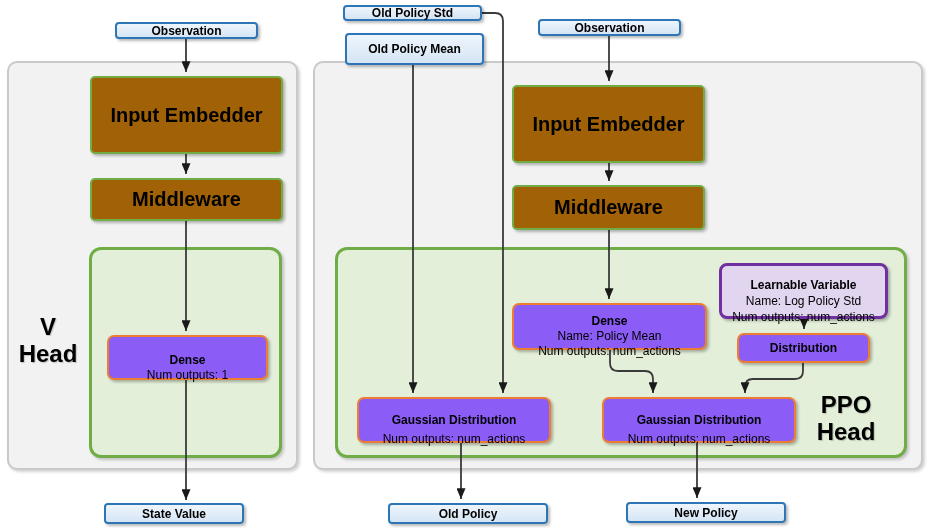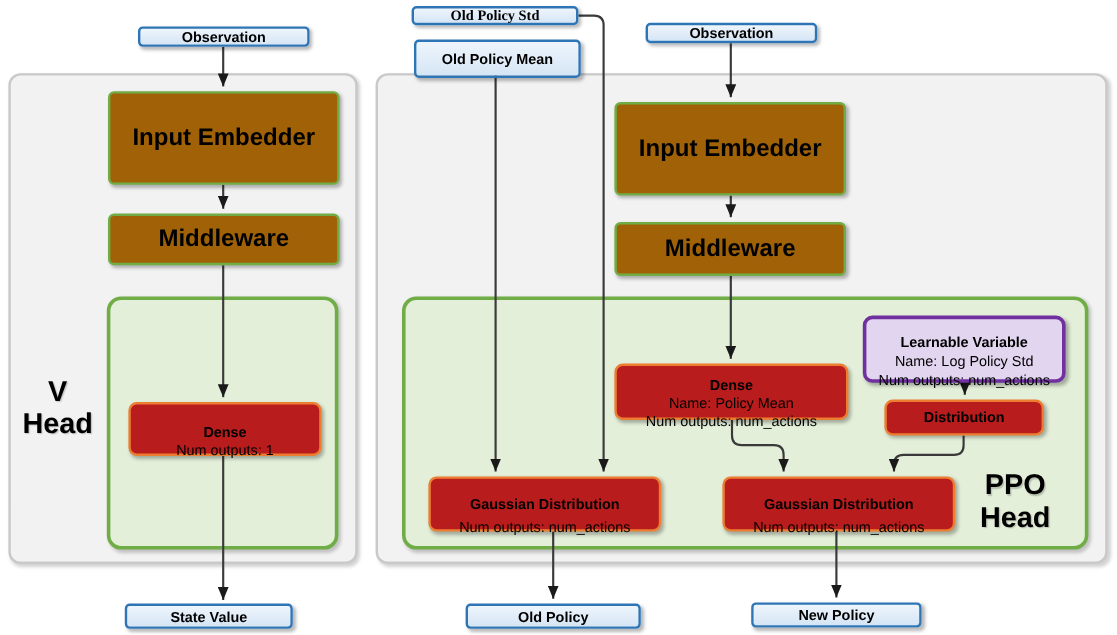--- a/index.html
+++ b/index.html
@@ -22,21 +22,21 @@
   }
   .box-blue{
     background:linear-gradient(#eef5fc,#d5e5f5);border:2.5px solid #2e75b6;border-radius:4px;
     font-weight:bold;font-size:12px;
   }
   .box-green-lg{
     background:#a16207;border:2.5px solid #70ad47;border-radius:5px;
     font-weight:bold;font-size:20px;
   }
   .box-orange{
-    background:#b91c1c;border:2.5px solid #ed7d31;border-radius:7px;
+    background:#8b5cf6;border:2.5px solid #ed7d31;border-radius:7px;
     font-size:12px;line-height:15px;
   }
   .box-purple{
     background:#e2d5ef;border:3px solid #7030a0;border-radius:8px;
     font-size:12px;line-height:16px;
   }
   .node .title{font-weight:bold;margin-top:20px;}
   .head-label{
     position:absolute;font-weight:bold;font-size:24px;line-height:27px;text-align:center;
     z-index:3;text-shadow:1px 1px 1px rgba(0,0,0,0.2);
@@ -47,35 +47,35 @@
   #obs-left{left:115px;top:22px;width:143px;height:17px;}
   #panel-left{left:7px;top:61px;width:291px;height:409px;}
   #ie-left{left:90px;top:76px;width:193px;height:78px;}
   #mw-left{left:90px;top:178px;width:193px;height:43px;}
   #green-left{left:89px;top:247px;width:193px;height:211px;}
   #dense-left{left:107px;top:335px;width:161px;height:45px;}
   #v-label{left:8px;top:313px;width:80px;}
   #state-value{left:104px;top:503px;width:140px;height:21px;}
 
   
-  #ops{left:343px;top:5px;width:139px;height:16px;font-family:Liberation Serif, serif;}
+  #ops{left:343px;top:5px;width:139px;height:16px;}
   #opm{left:345px;top:33px;width:139px;height:32px;}
   #obs-right{left:538px;top:19px;width:143px;height:17px;}
   #panel-right{left:313px;top:61px;width:610px;height:409px;}
   #ie-right{left:512px;top:85px;width:193px;height:78px;}
   #mw-right{left:512px;top:185px;width:193px;height:45px;}
   #green-right{left:335px;top:247px;width:572px;height:211px;}
   #dense-right{left:512px;top:303px;width:195px;height:47px;}
   #lv{left:719px;top:263px;width:169px;height:56px;}
   #exp{left:737px;top:333px;width:133px;height:30px;font-weight:bold;}
   #gauss-old{left:357px;top:397px;width:194px;height:46px;line-height:19px;}
   #gauss-new{left:602px;top:397px;width:194px;height:46px;line-height:19px;}
   #ppo-label{left:800px;top:391px;width:92px;}
-  #old-policy{left:388px;top:503px;width:146px;height:21px;text-align:right;}
-  #new-policy{left:626px;top:502px;width:142px;height:21px;}
+  #old-policy{left:388px;top:503px;width:160px;height:21px;text-align:right;}
+  #new-policy{left:626px;top:502px;width:160px;height:21px;}
 </style>
 </head>
 <body>
 
 <div id="canvas">
 
   <div class="panel" id="panel-left"></div>
   <div class="panel" id="panel-right"></div>
 
   <div class="green-container" id="green-left"></div>

